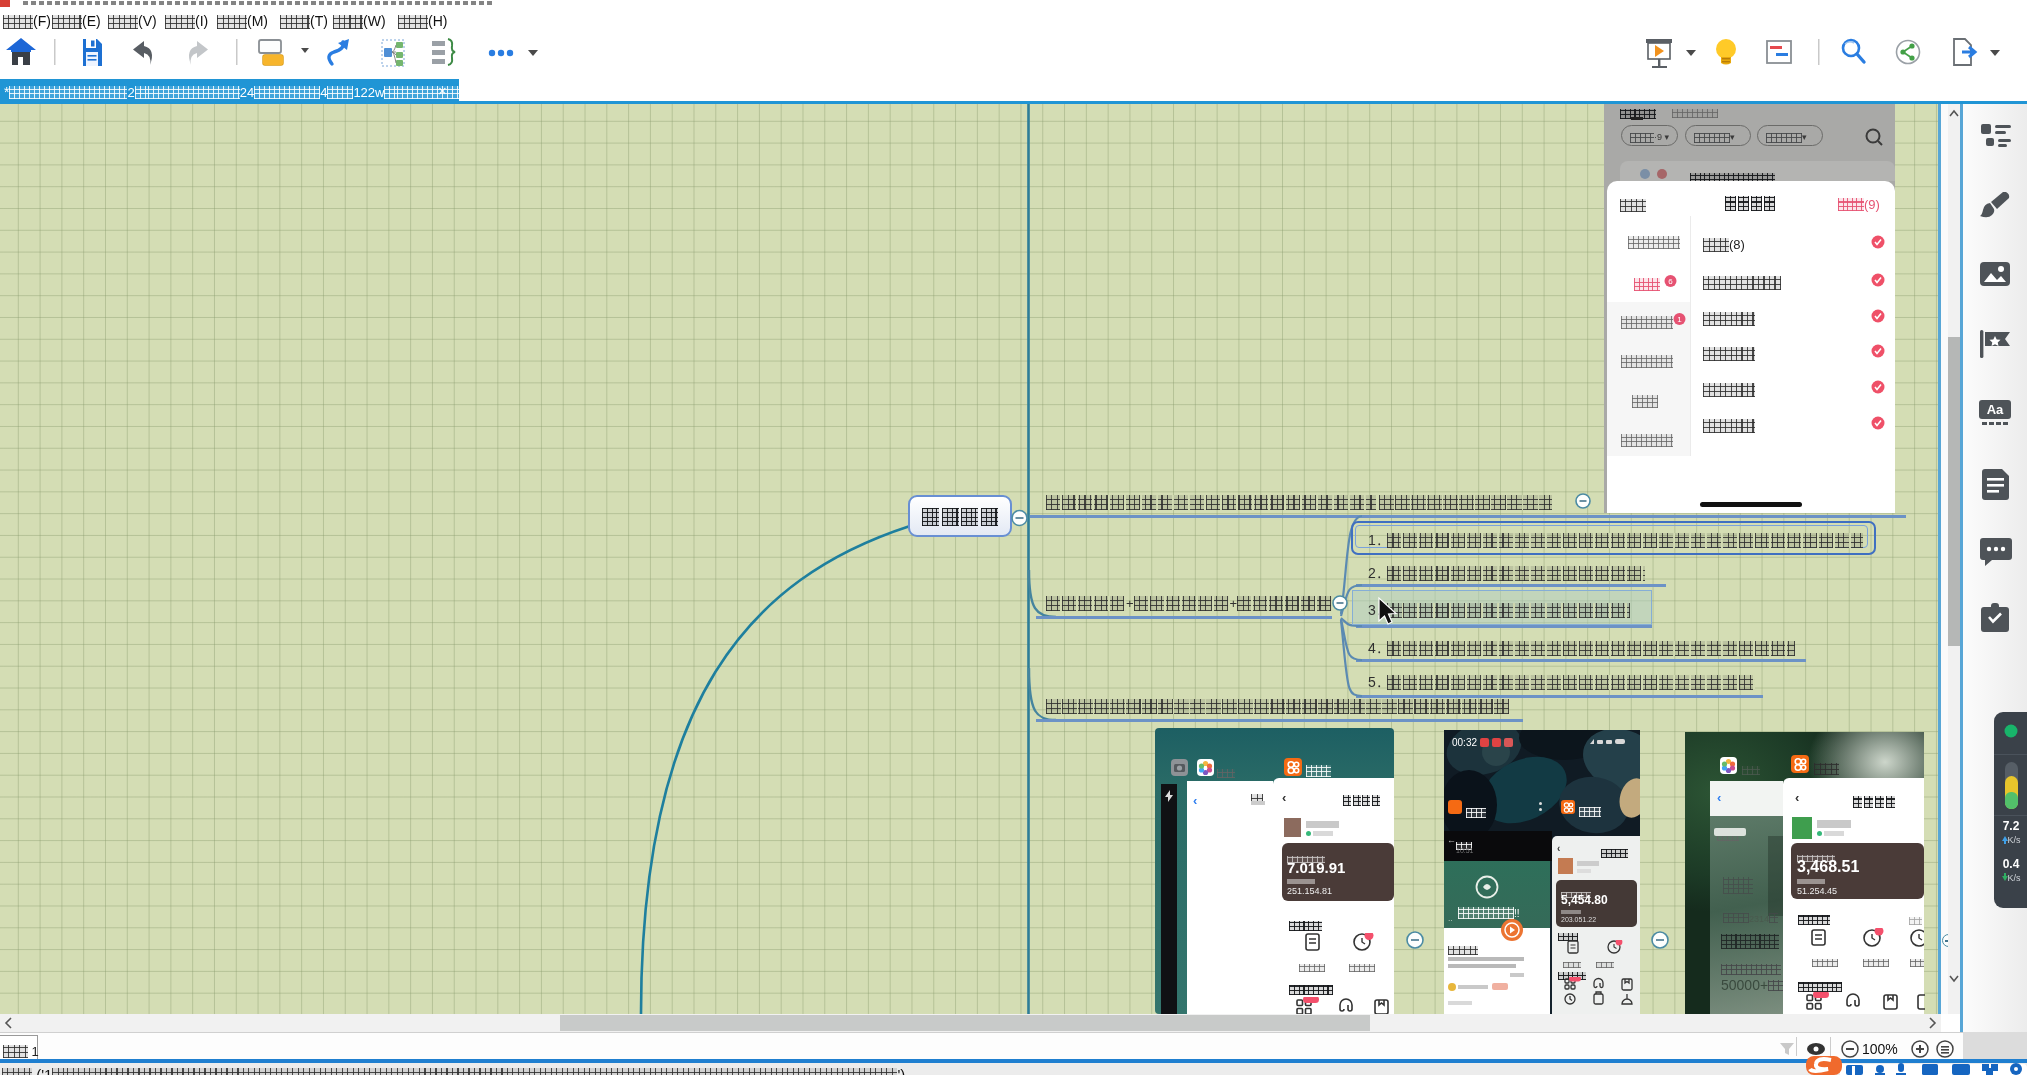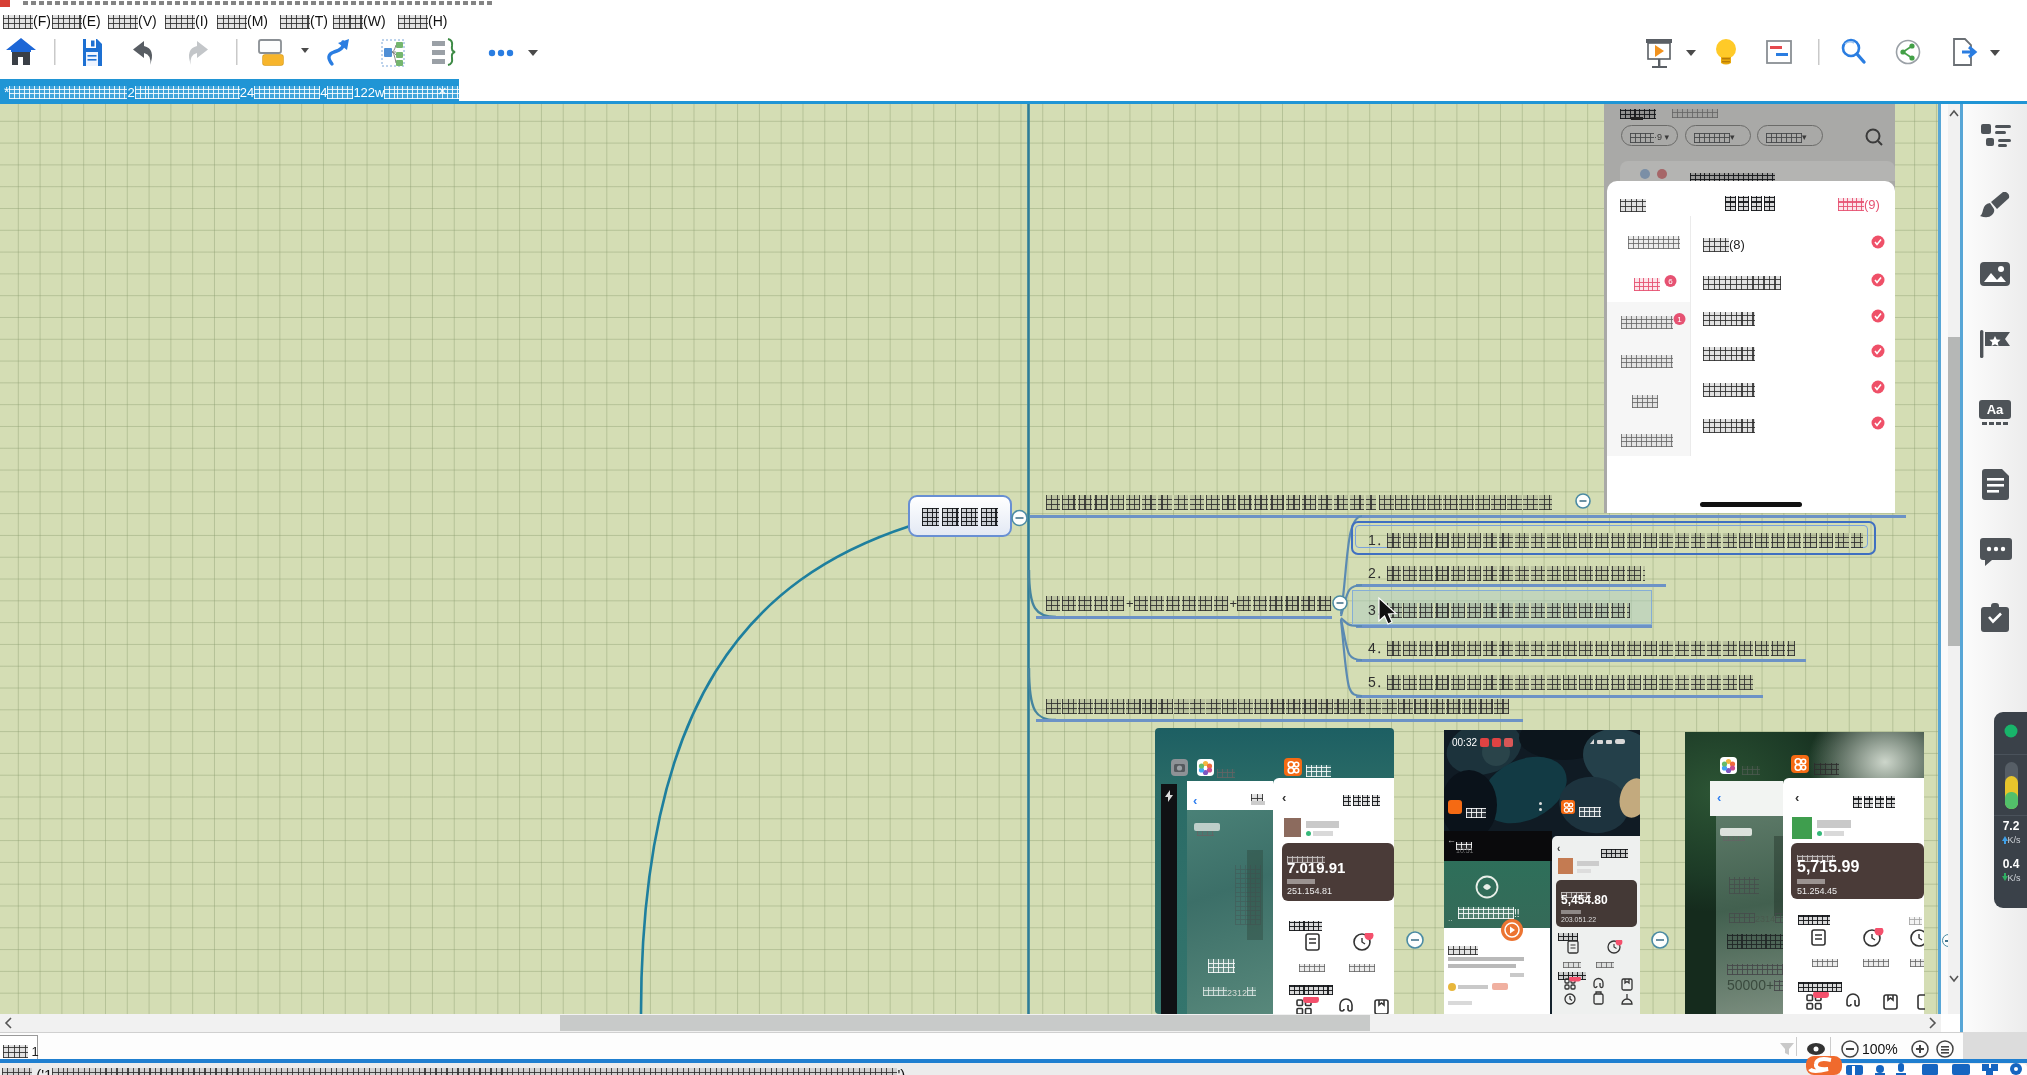--- a/index.html
+++ b/index.html
@@ -274,27 +274,20 @@
   <div class="abs" style="left:151px;top:33px"><i class="kw" style="width:25px;height:12px"></i></div>
   <div class="abs" style="left:6px;top:56px;width:16px;height:230px;background:#101114"></div>
   <svg class="abs" style="left:9px;top:62px" width="10" height="12">
         <path d="M6 0 L1 7 h3 L4 12 L9 5 H6 Z" fill="#ddd"></path>
       </svg>
 
   <div class="abs" style="left:32px;top:53px;width:86px;height:233px;background:#fff">
    <span class="abs" style="left:6px;top:12px;color:#2f7ff0;font-size:13px;font-weight:bold">‹</span>
    <div class="abs" style="left:64px;top:8px"><i class="k" style="width:12px;height:10px"></i></div>
    <div class="abs" style="left:64px;top:20px;width:14px;height:4px;background:#ccc"></div>
-   <div class="abs" style="left:0;top:29px;width:86px;height:204px;background:linear-gradient(160deg,#4a8177,#3c6f68 40%,#58887b)">
-    <div class="abs" style="left:7px;top:13px;width:26px;height:8px;background:rgba(230,233,229,.75);border-radius:2px"><i class="kl" style="width:17px;height:5px;margin:1.5px 0 0 3px"></i></div>
-    <div class="abs" style="left:60px;top:40px;width:16px;height:90px;background:rgba(40,60,50,.35)"></div>
-    <div class="abs" style="left:48px;top:55px;width:26px;height:60px"><i class="kd" style="width:26px;height:60px;opacity:.38"></i></div>
-    <div class="abs" style="left:21px;top:146px"><i class="kw" style="width:27px;height:14px"></i></div>
-    <div class="abs" style="left:16px;top:172px"><i class="kw" style="width:24px;height:9px;opacity:.8"></i><span style="font-size:9px;color:#d8dcd6">2312</span><i class="kw" style="width:9px;height:9px;opacity:.8"></i></div>
-   </div>
   </div>
 
   <div class="abs" style="left:118px;top:50px;width:121px;height:236px;background:#fff;border-radius:6px 0 0 0">
    <span class="abs" style="left:9px;top:12px;color:#333;font-size:13px;font-weight:bold">‹</span>
    <div class="abs" style="left:70px;top:13px;white-space:nowrap"><i class="kb" style="width:8px;height:11px;margin-right:1.5px"></i><i class="kb" style="width:8px;height:11px;margin-right:1.5px"></i><i class="kb" style="width:8px;height:11px;margin-right:1.5px"></i><i class="kb" style="width:8px;height:11px"></i></div>
    <div class="abs" style="left:11px;top:40px;width:17px;height:19px;background:#8c6b5e"></div>
    <div class="abs" style="left:33px;top:43px;width:33px;height:7px;background:#c9c9c9"></div>
    <div class="abs" style="left:33px;top:53px;width:5px;height:5px;border-radius:50%;background:#35b879"></div>
    <div class="abs" style="left:40px;top:53px;width:20px;height:5px;background:#d9d9d9"></div>
    <div class="abs" style="left:9px;top:65px;width:112px;height:58px;background:#4a3b38;border-radius:6px">
@@ -454,39 +447,39 @@
   <div class="abs" style="left:106px;top:23px;width:18px;height:18px;border-radius:4px;background:#f56a13"></div>
   <svg class="abs" style="left:106px;top:23px" width="18" height="18">
         <circle cx="7" cy="6.5" r="2.8" fill="none" stroke="#fff" stroke-width="1.6"></circle>
         <circle cx="12.5" cy="6.5" r="2.2" fill="none" stroke="#fff" stroke-width="1.6"></circle>
         <circle cx="7" cy="12.5" r="2.8" fill="none" stroke="#fff" stroke-width="1.6"></circle>
         <circle cx="12.5" cy="12.5" r="2.2" fill="none" stroke="#fff" stroke-width="1.6"></circle>
       </svg>
   <div class="abs" style="left:129px;top:27px"><i class="k" style="width:25px;height:12px"></i></div>
   <div class="abs" style="left:25px;top:49px;width:73px;height:35px;background:#f2f4f2"></div>
   <span class="abs" style="left:32px;top:58px;color:#2f7ff0;font-size:13px;font-weight:bold">‹</span>
-  <div class="abs" style="left:31px;top:84px;width:93px;height:198px;background:linear-gradient(170deg,#5d7a68,#42604f 45%,#7d8f80)">
+  <div class="abs" style="left:25px;top:84px;width:93px;height:198px;background:linear-gradient(170deg,#5d7a68,#42604f 45%,#7d8f80)">
    <div class="abs" style="left:4px;top:12px;width:32px;height:8px;background:rgba(235,238,234,.9);border-radius:2px"><i class="kl" style="width:22px;height:5px;margin:1px 0 0 3px"></i></div>
    <div class="abs" style="left:58px;top:20px;width:15px;height:80px;background:rgba(30,45,35,.4)"></div>
    <div class="abs" style="left:13px;top:60px"><i class="kd" style="width:30px;height:17px;opacity:.75"></i></div>
    <div class="abs" style="left:13px;top:92px"><i class="kd" style="width:26px;height:10px;opacity:.8"></i><span style="font-size:9px;color:#4a5a4e">2314</span><i class="kd" style="width:9px;height:10px;opacity:.8"></i></div>
    <div class="abs" style="left:11px;top:116px"><i class="kb" style="width:58px;height:15px;opacity:.8"></i></div>
    <div class="abs" style="left:11px;top:144px"><i class="kd" style="width:60px;height:11px"></i></div>
    <div class="abs" style="left:11px;top:160px"><span style="font-size:14px;color:#3a4a3e">50000+</span><i class="kd" style="width:33px;height:11px"></i></div>
   </div>
   <div class="abs" style="left:98px;top:46px;width:141px;height:236px;background:#fff;border-radius:6px 0 0 0">
    <span class="abs" style="left:12px;top:12px;color:#333;font-size:13px;font-weight:bold">‹</span>
    <div class="abs" style="left:70px;top:14px;white-space:nowrap"><i class="kb" style="width:9px;height:12px;margin-right:2px"></i><i class="kb" style="width:9px;height:12px;margin-right:2px"></i><i class="kb" style="width:9px;height:12px;margin-right:2px"></i><i class="kb" style="width:9px;height:12px"></i></div>
    <div class="abs" style="left:9px;top:39px;width:20px;height:22px;background:#3f9e4e"></div>
    <div class="abs" style="left:34px;top:42px;width:34px;height:8px;background:#c9c9c9"></div>
    <div class="abs" style="left:34px;top:53px;width:5px;height:5px;border-radius:50%;background:#35b879"></div>
    <div class="abs" style="left:41px;top:53px;width:20px;height:5px;background:#d9d9d9"></div>
    <div class="abs" style="left:8px;top:65px;width:133px;height:56px;background:#4a3b38;border-radius:6px">
     <div class="abs" style="left:6px;top:6px"><i class="kw" style="width:38px;height:7px;opacity:.7"></i></div>
-    <span class="abs" style="left:6px;top:15px;color:#fff;font-size:16px;font-weight:bold">5,715.99</span>
+    <span class="abs" style="left:6px;top:15px;color:#fff;font-size:16px;font-weight:bold">3,468.51</span>
     <div class="abs" style="left:6px;top:36px;width:28px;height:5px;background:rgba(255,255,255,.45)"></div>
     <span class="abs" style="left:6px;top:43px;color:#eee;font-size:9px">51.254.45</span>
    </div>
    <div class="abs" style="left:15px;top:132px"><i class="kb" style="width:32px;height:10px"></i></div>
    <div class="abs" style="left:126px;top:133px"><i class="kl" style="width:13px;height:8px;opacity:.6"></i></div>
    <svg class="abs" style="left:26px;top:150px" width="115" height="22">
     <rect x="3" y="2" width="13" height="15" rx="2" fill="none" stroke="#333" stroke-width="1.6"></rect>
           <path d="M6 7 h7 M6 11 h7" stroke="#333" stroke-width="1.3"></path>
     <circle cx="63" cy="10" r="8" fill="none" stroke="#333" stroke-width="1.6"></circle>
           <path d="M63 6 v4 l3 2" stroke="#333" stroke-width="1.4" fill="none"></path>

